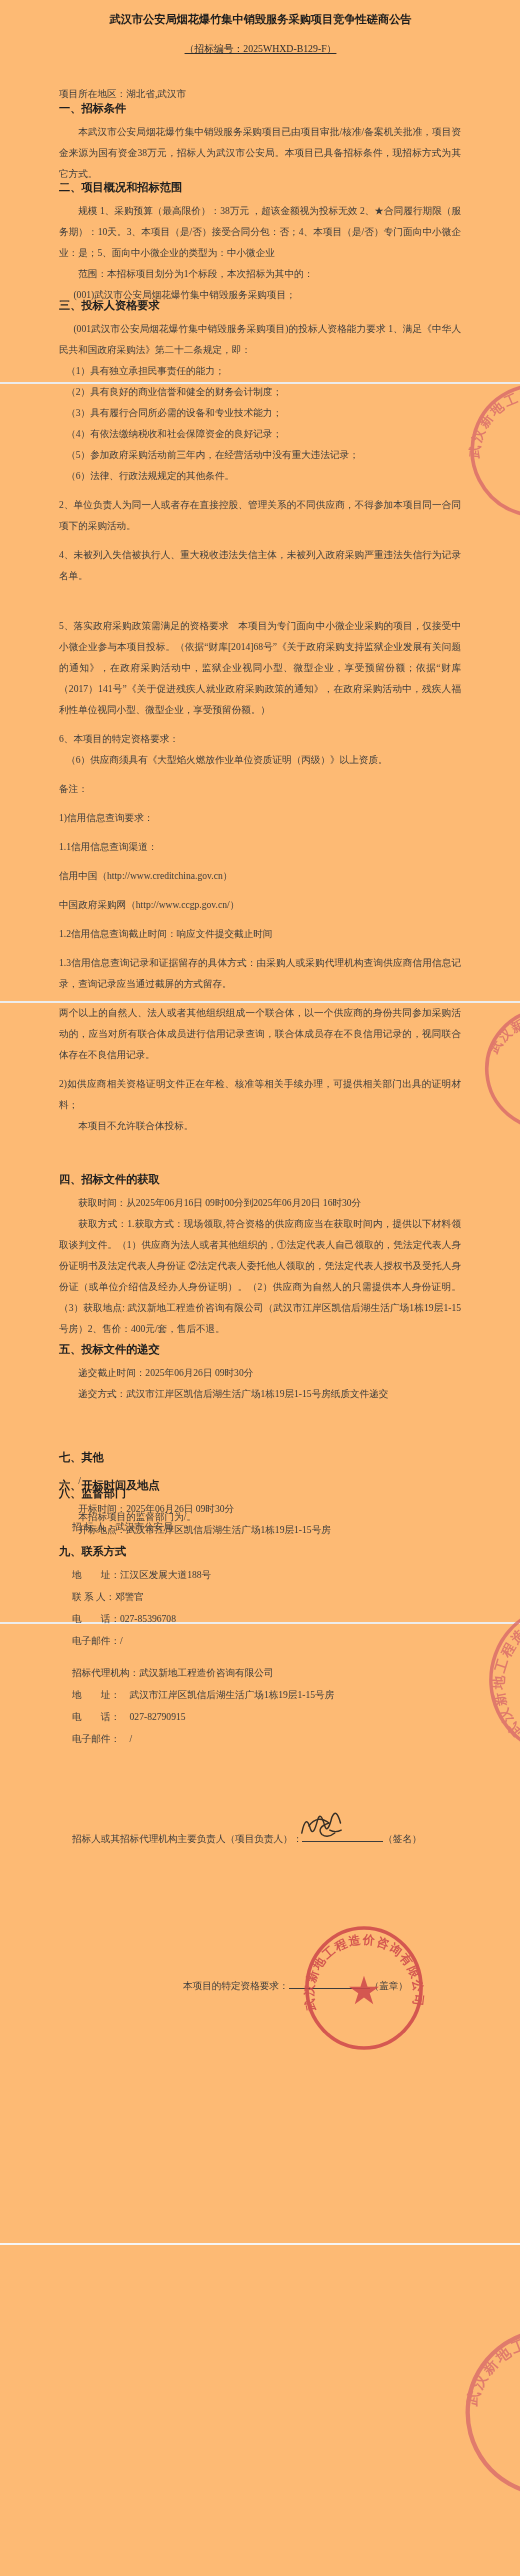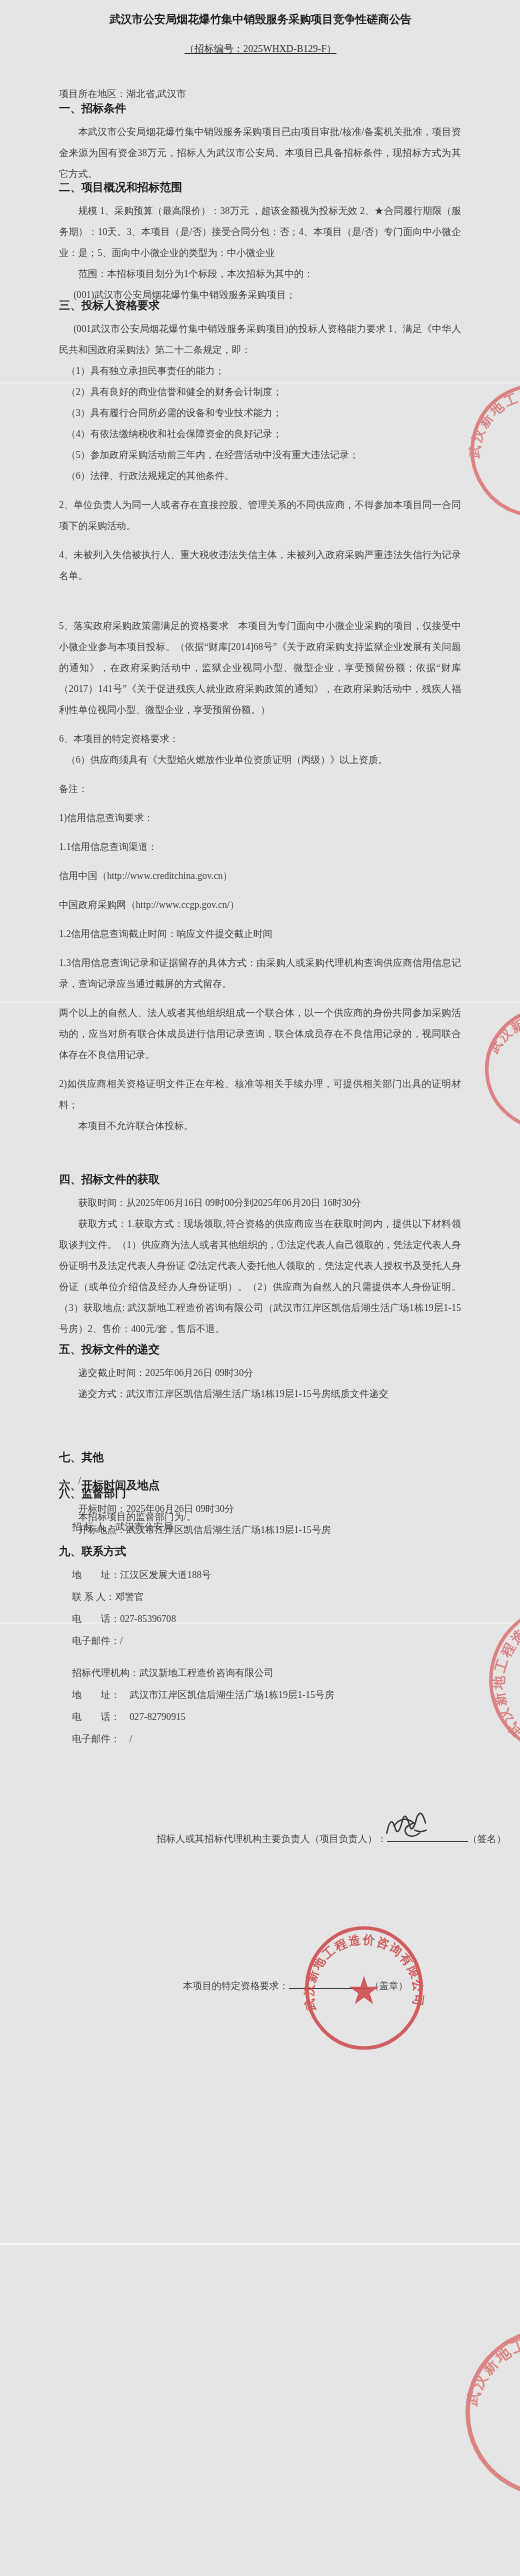--- a/index.html
+++ b/index.html
@@ -1,16 +1,16 @@
 <!DOCTYPE html>
 <html style="font-size:11.6px"><head>
 <meta charset="utf-8">
 <style>
   html,body{margin:0;padding:0;background:#fff;}
-  #page{position:relative;width:521px;height:2576px;background:#e5e5e5;overflow:hidden;
+  #page{position:relative;width:521px;height:2576px;background:#fdba74;overflow:hidden;
         font-family:"Liberation Serif","DejaVu Serif",serif;color:#3a3a3a;}
   .grp{position:absolute;left:59px;width:402px;}
   .block{font-size:9.6px;line-height:21px;text-align:justify;color:#3c3c3c;}
   .b-h{font-family:"Liberation Sans","DejaVu Sans",sans-serif;font-weight:bold;
        font-size:11.2px;line-height:22px;padding:2.2px 0;color:#1f1f1f;text-align:left;}
   .b-p{text-indent:2em;}
   .b-p1{text-indent:1.5em;}
   .b-li{padding-left:0;margin-top:8px;}
   .b-li2{padding-left:7.2px;text-align:left;}
   .b-kv{line-height:22px;padding-left:13px;text-align:left;}
@@ -29,21 +29,21 @@
   #g-s8{top:1480px;}
   #g-s9{top:1516px;}
   #g-agency{top:1662px;}
   .pagebreak{position:absolute;left:0;width:521px;height:2.2px;}
   #pb1{top:382px;background:#ececec;}
   #pb2{top:1001px;background:#ededed;}
   #pb3{top:1622px;background:#ededed;}
   #pb4{top:2243px;background:#f6f6f6;}
   
   #row-sign{position:absolute;left:59px;top:1828px;width:434px;font-size:9.6px;
-            color:#3c3c3c;padding-left:13px;line-height:22px;text-align:right;}
+            color:#3c3c3c;padding-left:13px;line-height:22px;text-align:left;}
   .uline{display:inline-block;width:81px;border-bottom:1.2px solid #3d3d3d;
          height:10px;position:relative;vertical-align:baseline;}
   #sig-svg{position:absolute;left:-5.8px;top:-27.5px;}
   
   #row-stamp{position:absolute;left:59px;top:1975px;width:434px;font-size:9.6px;
              color:#3c3c3c;padding-left:124px;line-height:22px;text-align:left;}
   .seal{position:absolute;pointer-events:none;}
   .seal svg{overflow:visible;}
 </style>
 </head>

